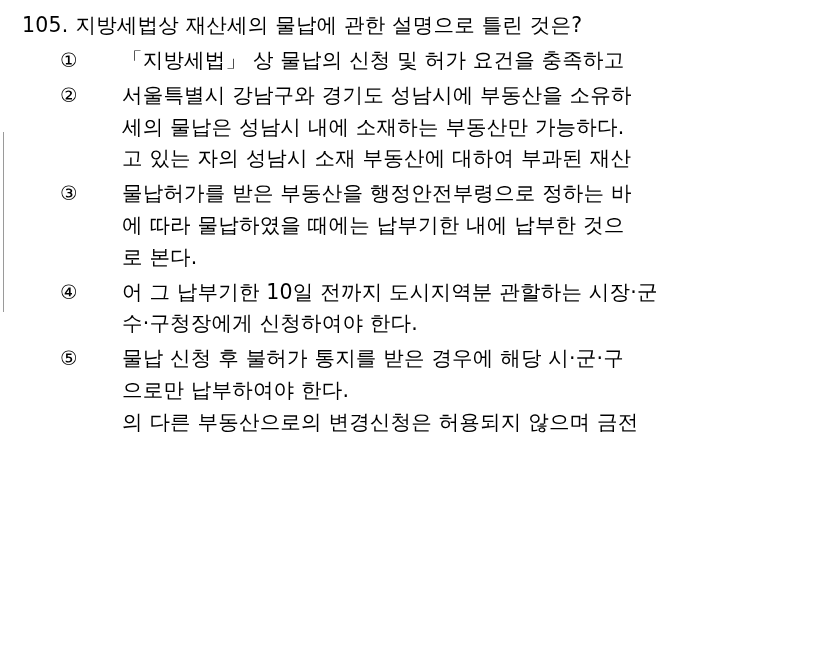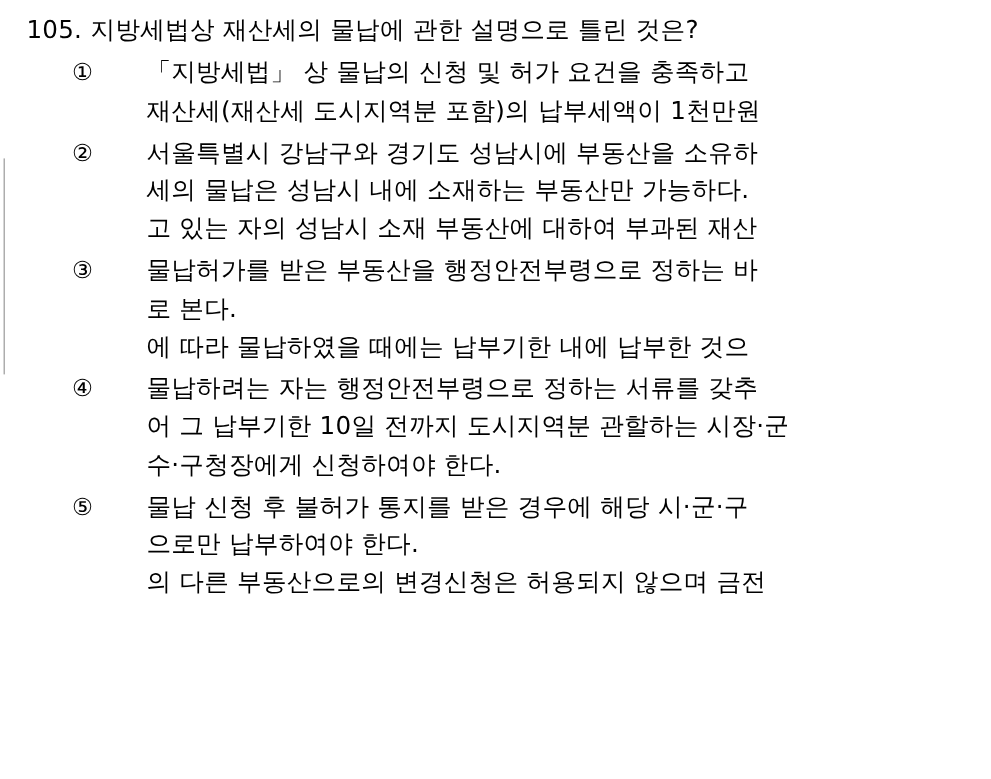--- a/index.html
+++ b/index.html
@@ -89,46 +89,44 @@
     <span class="q-number">105.</span>
     <span class="q-text">지방세법상 재산세의 물납에 관한 설명으로 틀린 것은?</span>
   </div>
 
   <div class="choices">
 
     <div class="choice">
       <span class="choice-marker">①</span>
       <span class="choice-body">
         <span class="ln">「지방세법」  상  물납의  신청  및  허가  요건을  충족하고</span>
-        <span class="ln">재산세(재산세  도시지역분  포함)의  납부세액이  1천만원</span>
       </span>
     </div>
 
     <div class="choice">
       <span class="choice-marker">②</span>
       <span class="choice-body">
         <span class="ln">서울특별시  강남구와  경기도  성남시에  부동산을  소유하</span>
         <span class="ln">세의  물납은  성남시  내에  소재하는  부동산만  가능하다.</span>
         <span class="ln">고  있는  자의  성남시  소재  부동산에  대하여  부과된  재산</span>
       </span>
     </div>
 
     <div class="choice">
       <span class="choice-marker">③</span>
       <span class="choice-body">
         <span class="ln">물납허가를  받은  부동산을  행정안전부령으로  정하는  바</span>
+        <span class="ln">에  따라  물납하였을  때에는  납부기한  내에  납부한  것으</span>
         <span class="ln">로  본다.</span>
-        <span class="ln">에  따라  물납하였을  때에는  납부기한  내에  납부한  것으</span>
       </span>
     </div>
 
     <div class="choice">
       <span class="choice-marker">④</span>
       <span class="choice-body">
-        <span class="ln">물납하려는  자는  행정안전부령으로  정하는  서류를  갖추</span>
         <span class="ln">어  그  납부기한  10일  전까지  도시지역분  관할하는  시장·군</span>
         <span class="ln">수·구청장에게  신청하여야  한다.</span>
       </span>
     </div>
 
     <div class="choice">
       <span class="choice-marker">⑤</span>
       <span class="choice-body">
         <span class="ln">물납  신청  후  불허가  통지를  받은  경우에  해당  시·군·구</span>
         <span class="ln">으로만  납부하여야  한다.</span>

